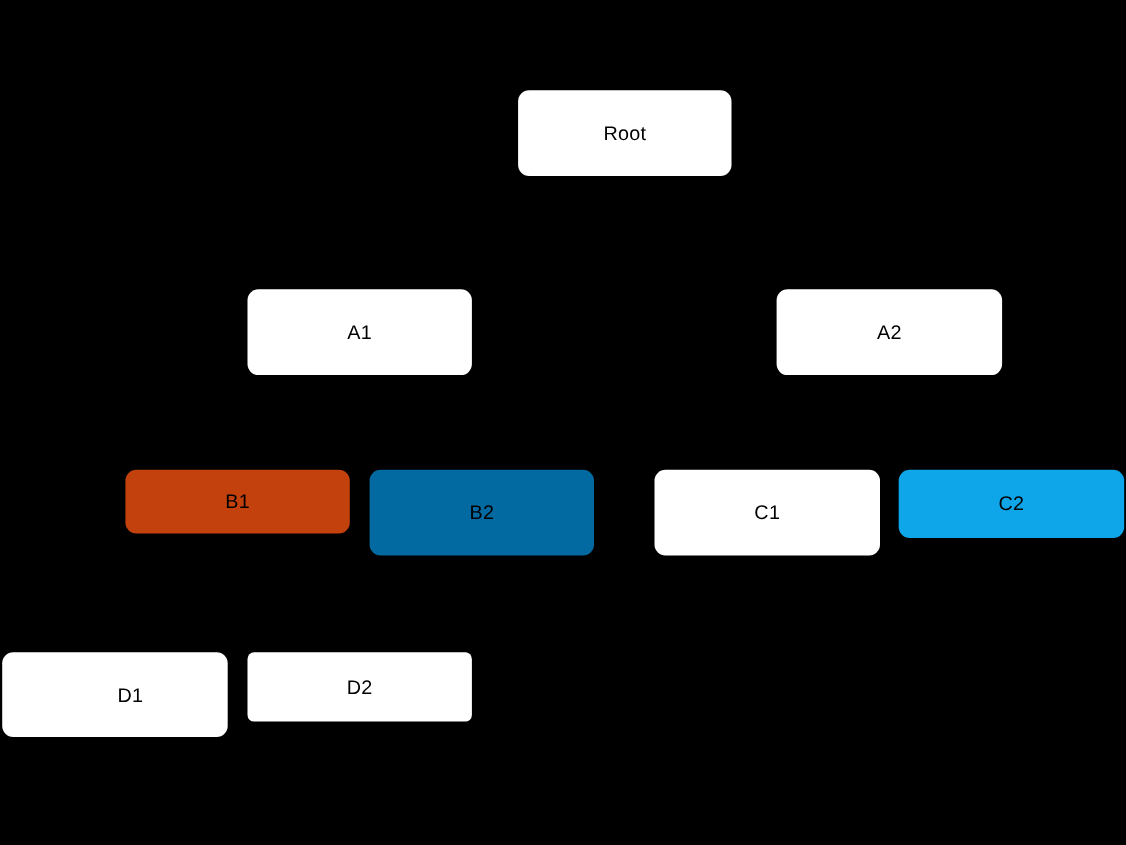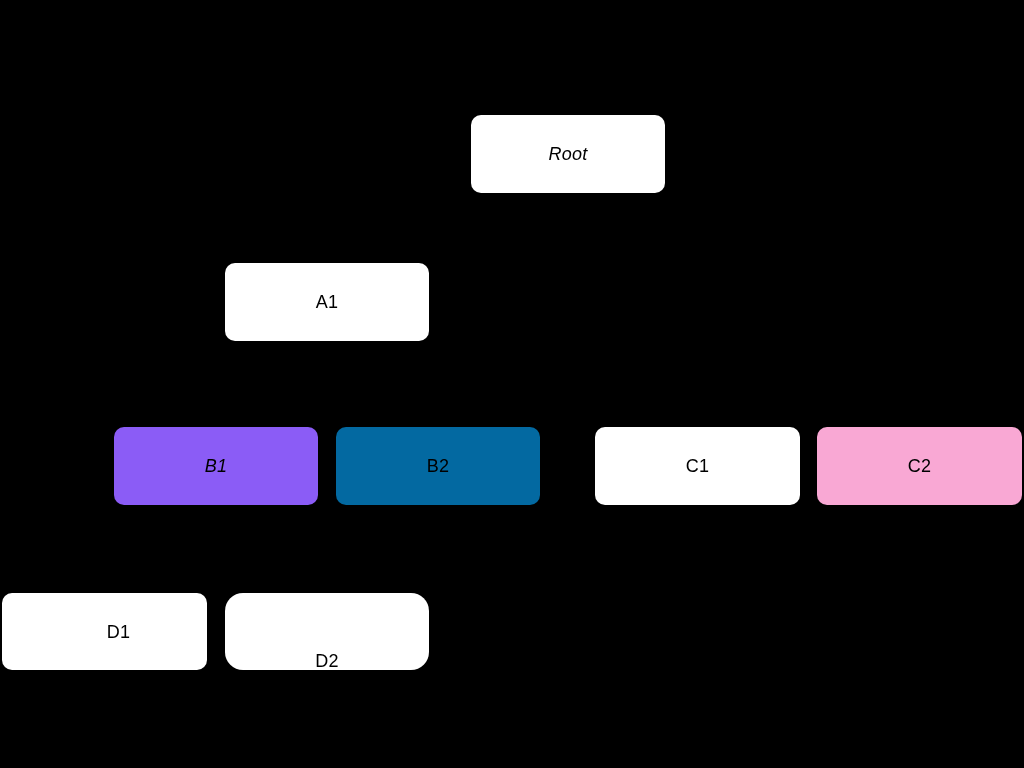--- a/index.html
+++ b/index.html
@@ -34,37 +34,40 @@
   .node-label {
     display: block;
     text-align: center;
     white-space: nowrap;
   }
 </style>
 </head>
 <body>
 
 <div id="canvas" style="width: 1024px; height: 768px; background: rgb(0, 0, 0);">
-    <div class="node" style="left: 471px; top: 115px; width: 194px; height: 78px; background: rgb(255, 255, 255); color: rgb(0, 0, 0); border-radius: 10px; font-style: italic;">
+    <div class="node" style="left: 471px; top: 82px; width: 194px; height: 78px; background: rgb(255, 255, 255); color: rgb(0, 0, 0); border-radius: 10px;">
       <span class="node-label">Root</span>
     </div>
     <div class="node" style="left: 225px; top: 263px; width: 204px; height: 78px; background: rgb(255, 255, 255); color: rgb(0, 0, 0); border-radius: 10px;">
       <span class="node-label">A1</span>
     </div>
-    <div class="node" style="left: 114px; top: 427px; width: 204px; height: 78px; background: #8b5cf6; color: rgb(0, 0, 0); border-radius: 10px; font-style: italic;">
+    <div class="node" style="left: 706px; top: 263px; width: 205px; height: 78px; background: rgb(255, 255, 255); color: rgb(0, 0, 0); border-radius: 10px;">
+      <span class="node-label">A2</span>
+    </div>
+    <div class="node" style="left: 114px; top: 427px; width: 204px; height: 58px; background: #c2410c; color: rgb(0, 0, 0); border-radius: 10px;">
       <span class="node-label">B1</span>
     </div>
     <div class="node" style="left: 336px; top: 427px; width: 204px; height: 78px; background: #0369a1; color: rgb(0, 0, 0); border-radius: 10px;">
       <span class="node-label">B2</span>
     </div>
     <div class="node" style="left: 595px; top: 427px; width: 205px; height: 78px; background: rgb(255, 255, 255); color: rgb(0, 0, 0); border-radius: 10px; align-items: center;">
       <span class="node-label">C1</span>
     </div>
-    <div class="node" style="left: 817px; top: 427px; width: 205px; height: 78px; background: #f9a8d4; color: rgb(0, 0, 0); border-radius: 10px; justify-content: center;">
+    <div class="node" style="left: 817px; top: 427px; width: 205px; height: 62px; background: #0ea5e9; color: rgb(0, 0, 0); border-radius: 10px; justify-content: center;">
       <span class="node-label">C2</span>
     </div>
     <div class="node" style="left: 2px; top: 593px; width: 205px; height: 77px; background: rgb(255, 255, 255); color: rgb(0, 0, 0); border-radius: 10px; padding-left: 28px;">
       <span class="node-label">D1</span>
     </div>
-    <div class="node" style="left: 225px; top: 593px; width: 204px; height: 77px; background: rgb(255, 255, 255); color: rgb(0, 0, 0); border-radius: 18px; align-items: flex-end;">
+    <div class="node" style="left: 225px; top: 593px; width: 204px; height: 63px; background: rgb(255, 255, 255); color: rgb(0, 0, 0); border-radius: 6px;">
       <span class="node-label">D2</span>
     </div>
   </div>
 
 </body></html>

